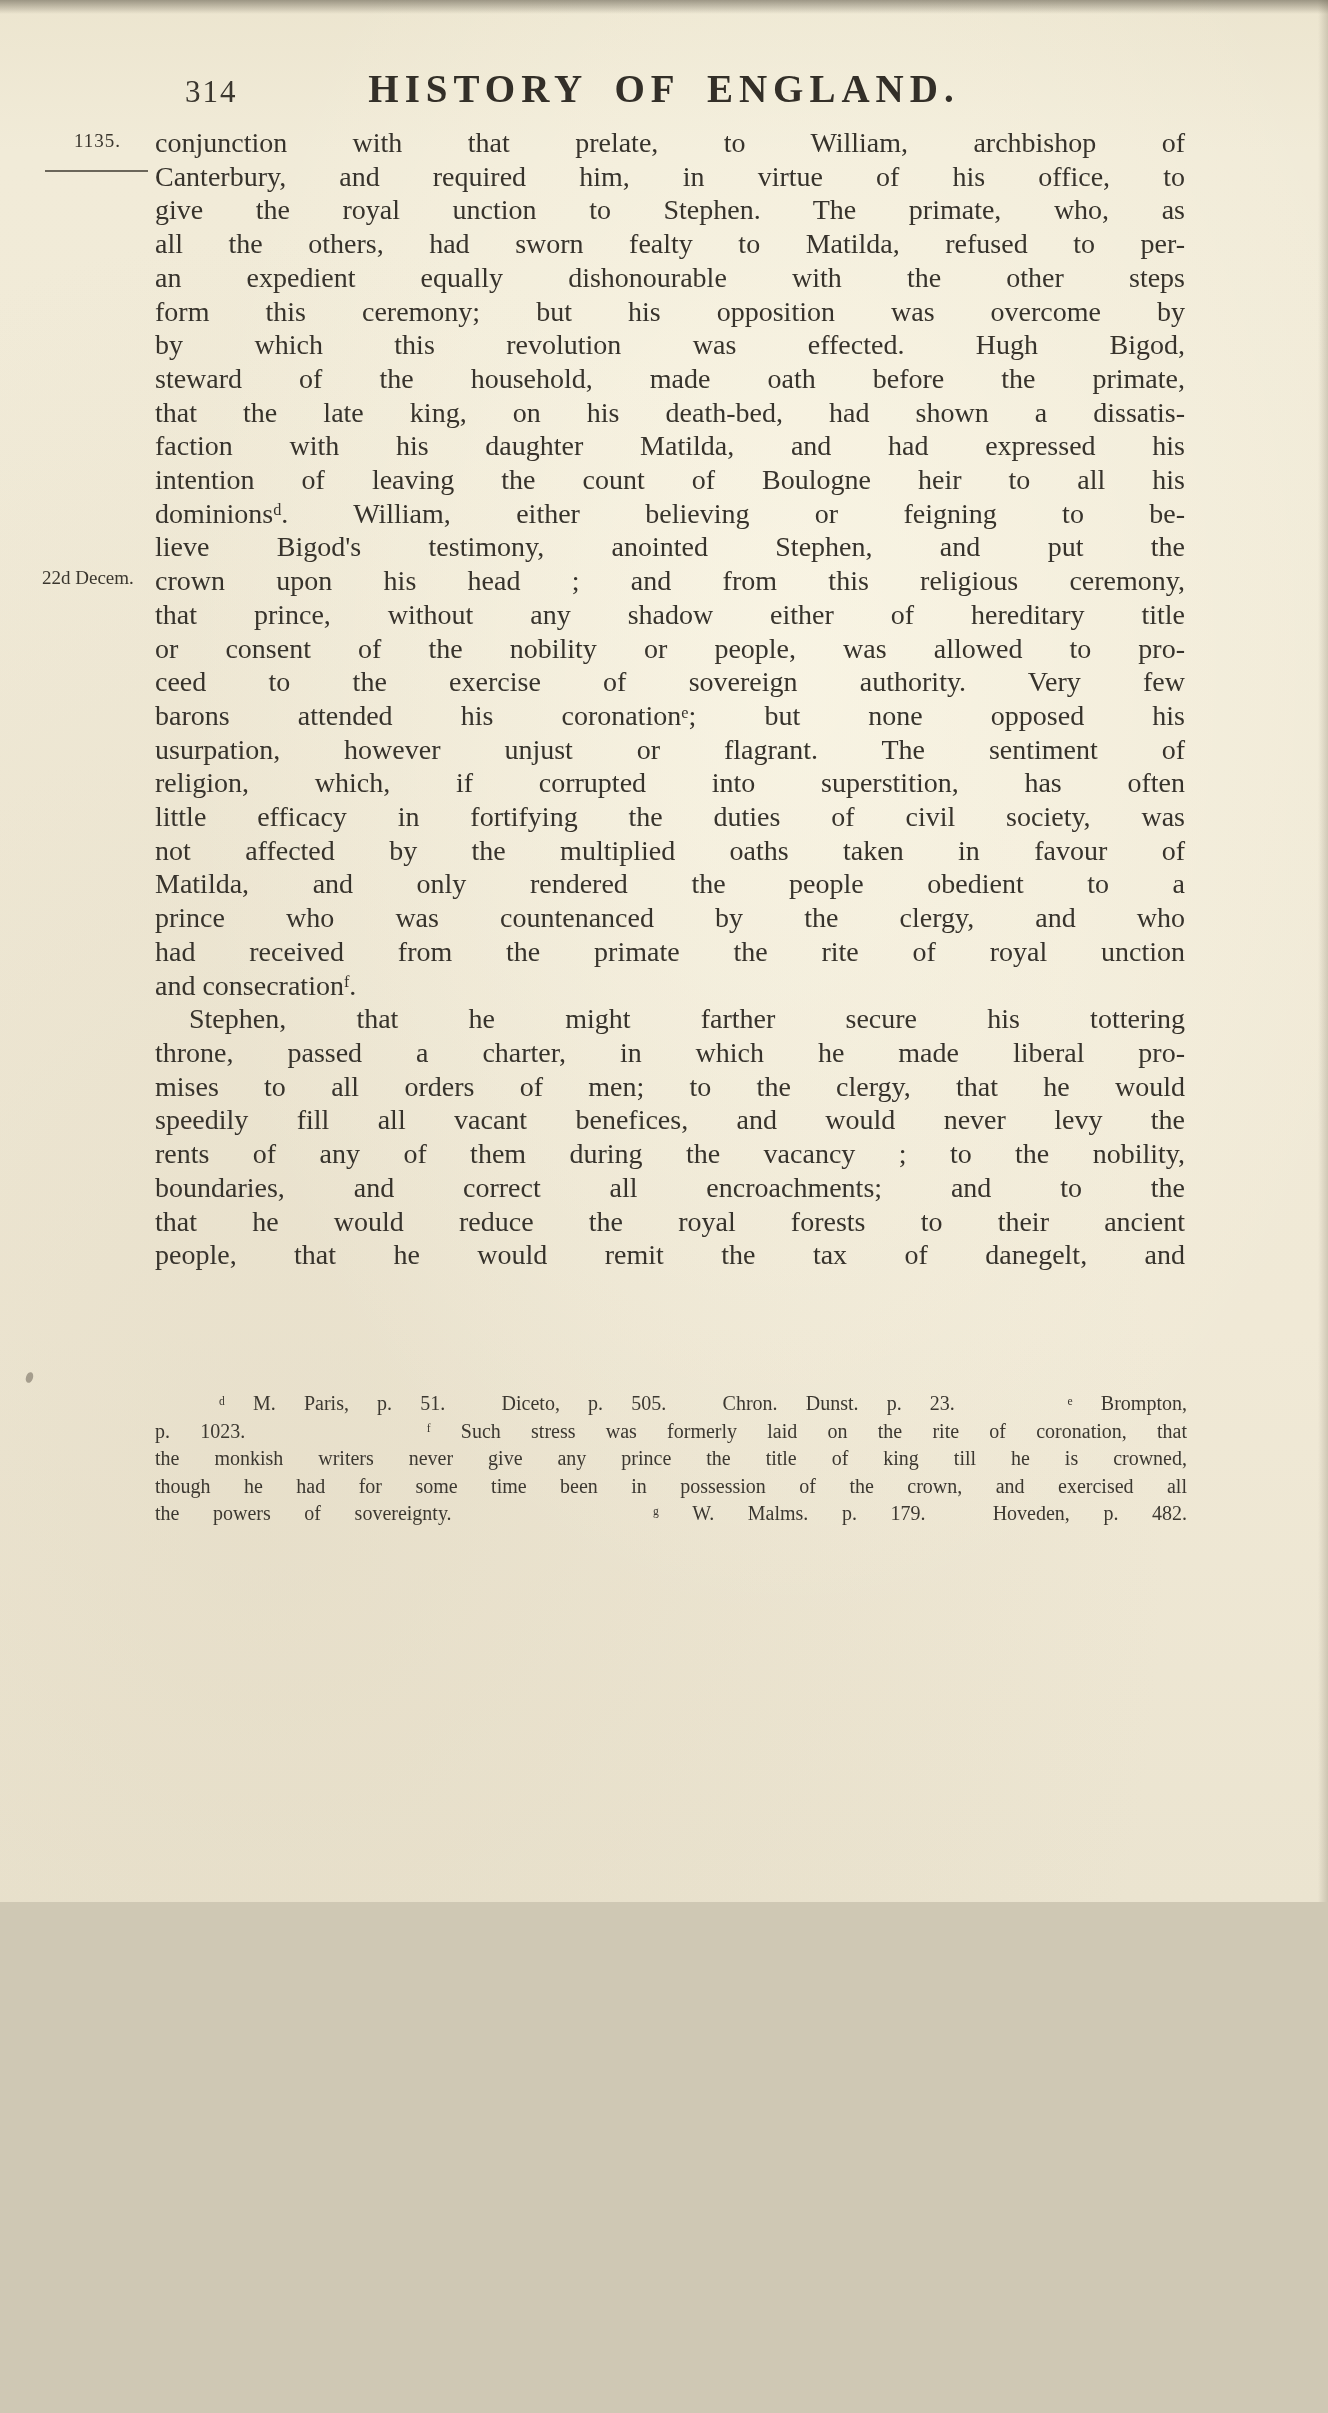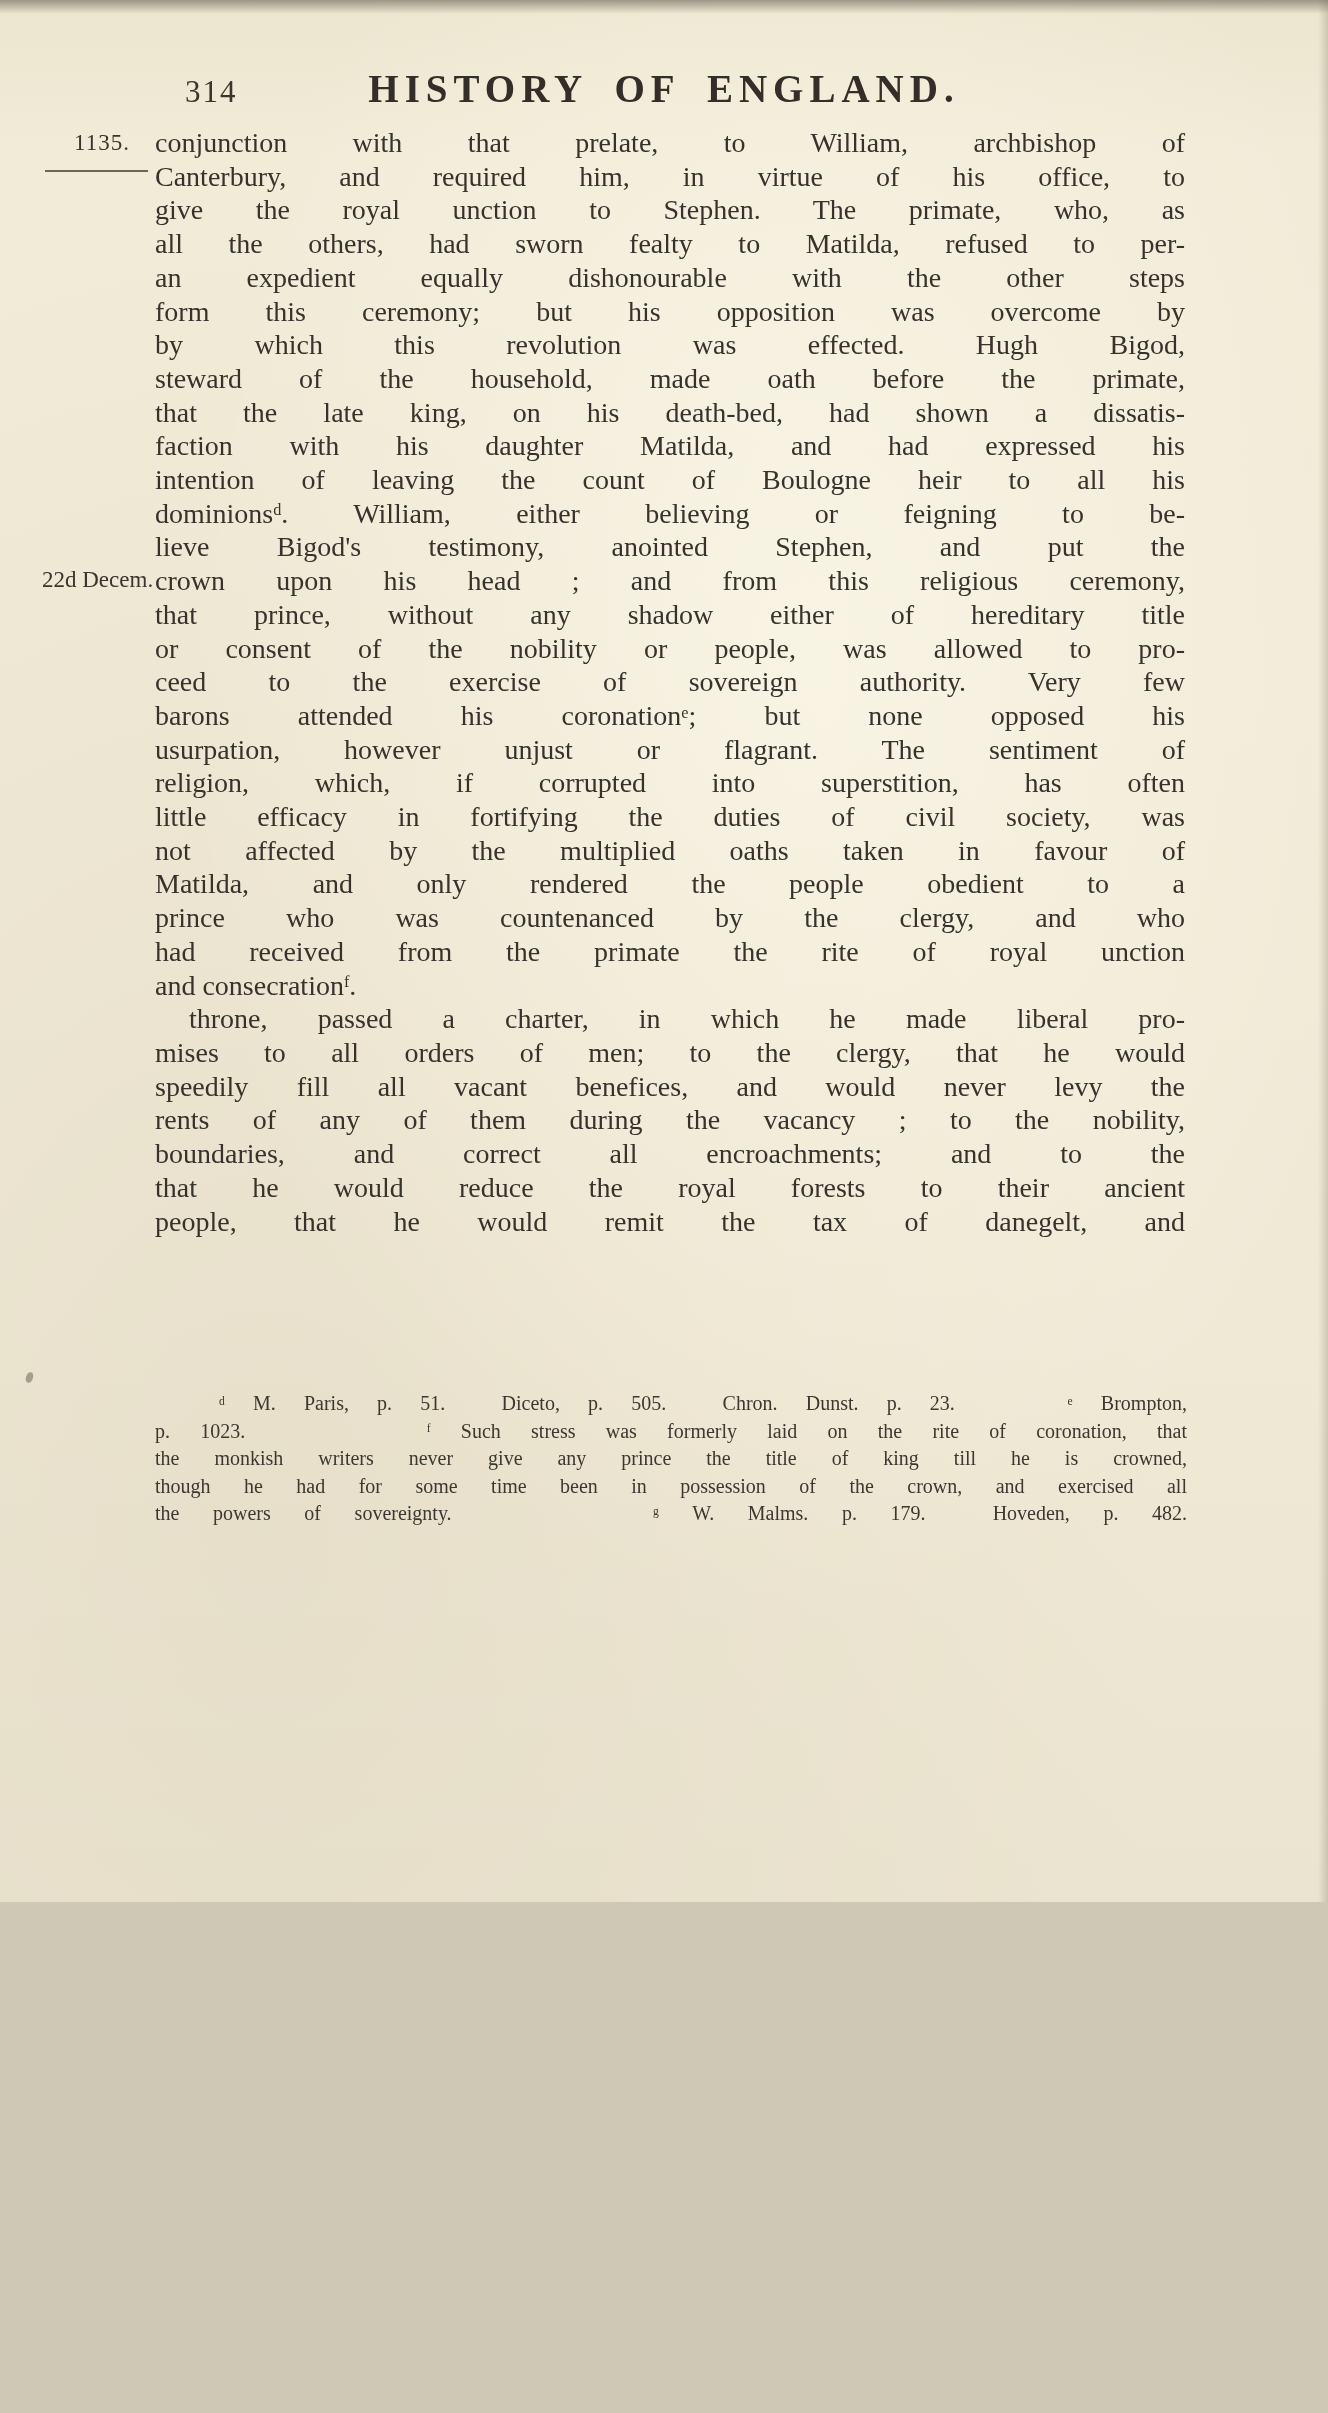--- a/index.html
+++ b/index.html
@@ -32,21 +32,21 @@
     position:absolute; left:185px; top:8px;
     font-size:31px; letter-spacing:2px; color:#3a362e;
   }
   .title {
     display:block; text-align:center;
     font-size:39px; font-weight:bold; letter-spacing:6px; word-spacing:12px;
     color:#332f28;
   }
 
   .margin-note {
-    position:absolute; font-size:23px; color:#3a362e; white-space:nowrap;
+    position:absolute; font-size:19px; color:#3a362e; white-space:nowrap;
   }
   .note-year { left:74px; top:130px; letter-spacing:1px; }
   .margin-rule {
     position:absolute; left:45px; top:170px; width:103px; height:2px;
     background:#4a453b; opacity:0.8;
   }
   .note-date { left:42px; top:567px; }
 
   .body-text {
     position:absolute; left:155px; top:126px; width:1030px;
@@ -109,20 +109,21 @@
         <div class="tl">usurpation, however unjust or flagrant.  The sentiment of</div>
         <div class="tl">religion, which, if corrupted into superstition, has often</div>
         <div class="tl">little efficacy in fortifying the duties of civil society, was</div>
         <div class="tl">not affected by the multiplied oaths taken in favour of</div>
         <div class="tl">Matilda, and only rendered the people obedient to a</div>
         <div class="tl">prince who was countenanced by the clergy, and who</div>
         <div class="tl">had received from the primate the rite of royal unction</div>
         <div class="tl short">and consecration<sup>f</sup>.</div>
       </div>
     <div class="para para2">
+        <div class="tl">Stephen, that he might farther secure his tottering</div>
         <div class="tl">throne, passed a charter, in which he made liberal pro-</div>
         <div class="tl">mises to all orders of men; to the clergy, that he would</div>
         <div class="tl">speedily fill all vacant benefices, and would never levy the</div>
         <div class="tl">rents of any of them during the vacancy ; to the nobility,</div>
         <div class="tl">boundaries, and correct all encroachments; and to the</div>
         <div class="tl">that he would reduce the royal forests to their ancient</div>
         <div class="tl">people, that he would remit the tax of danegelt, and</div>
       </div>
   </div>
 

